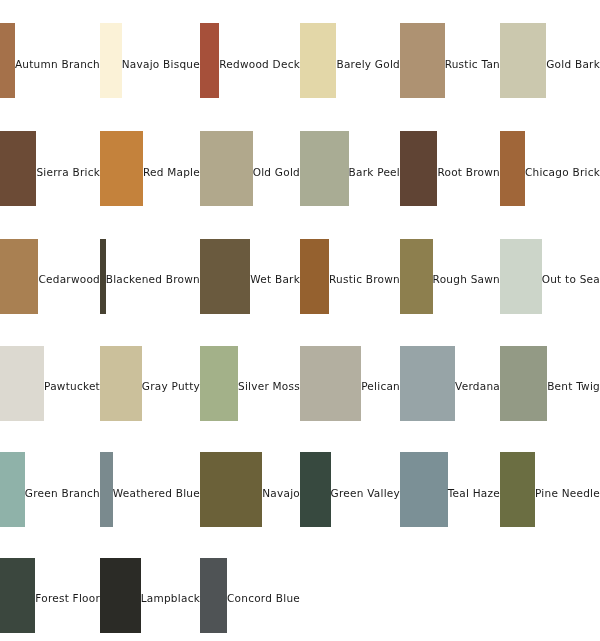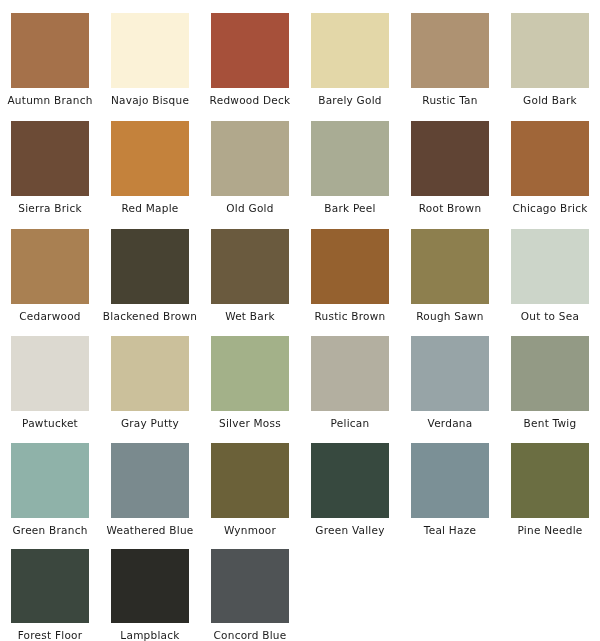--- a/index.html
+++ b/index.html
@@ -17,21 +17,21 @@
   #palette-grid {
     display: grid;
     grid-template-columns: repeat(6, 100px);
     grid-template-rows: 108px 108px 107px 107px 106px 105px;
     width: 600px;
     height: 641px;
   }
   .swatch-cell {
     position: relative;
     display: flex;
-    flex-direction: column;
+    flex-direction: row;
     align-items: center;
     justify-content: flex-start;
     padding-top: 13px;
     box-sizing: border-box;
   }
   .swatch-chip {
     width: 78px;
     height: 75px;
     display: block;
   }
@@ -149,21 +149,21 @@
     <div class="swatch-cell">
       <div class="swatch-chip" style="background-color: rgb(143, 178, 169);"></div>
       <div class="swatch-label">Green Branch</div>
     </div>
     <div class="swatch-cell">
       <div class="swatch-chip" style="background-color: rgb(122, 138, 142);"></div>
       <div class="swatch-label">Weathered Blue</div>
     </div>
     <div class="swatch-cell">
       <div class="swatch-chip" style="background-color: rgb(107, 97, 57);"></div>
-      <div class="swatch-label">Wynmoor</div>
+      <div class="swatch-label">Navajo</div>
     </div>
     <div class="swatch-cell">
       <div class="swatch-chip" style="background-color: rgb(55, 73, 63);"></div>
       <div class="swatch-label">Green Valley</div>
     </div>
     <div class="swatch-cell">
       <div class="swatch-chip" style="background-color: rgb(123, 144, 150);"></div>
       <div class="swatch-label">Teal Haze</div>
     </div>
     <div class="swatch-cell">

